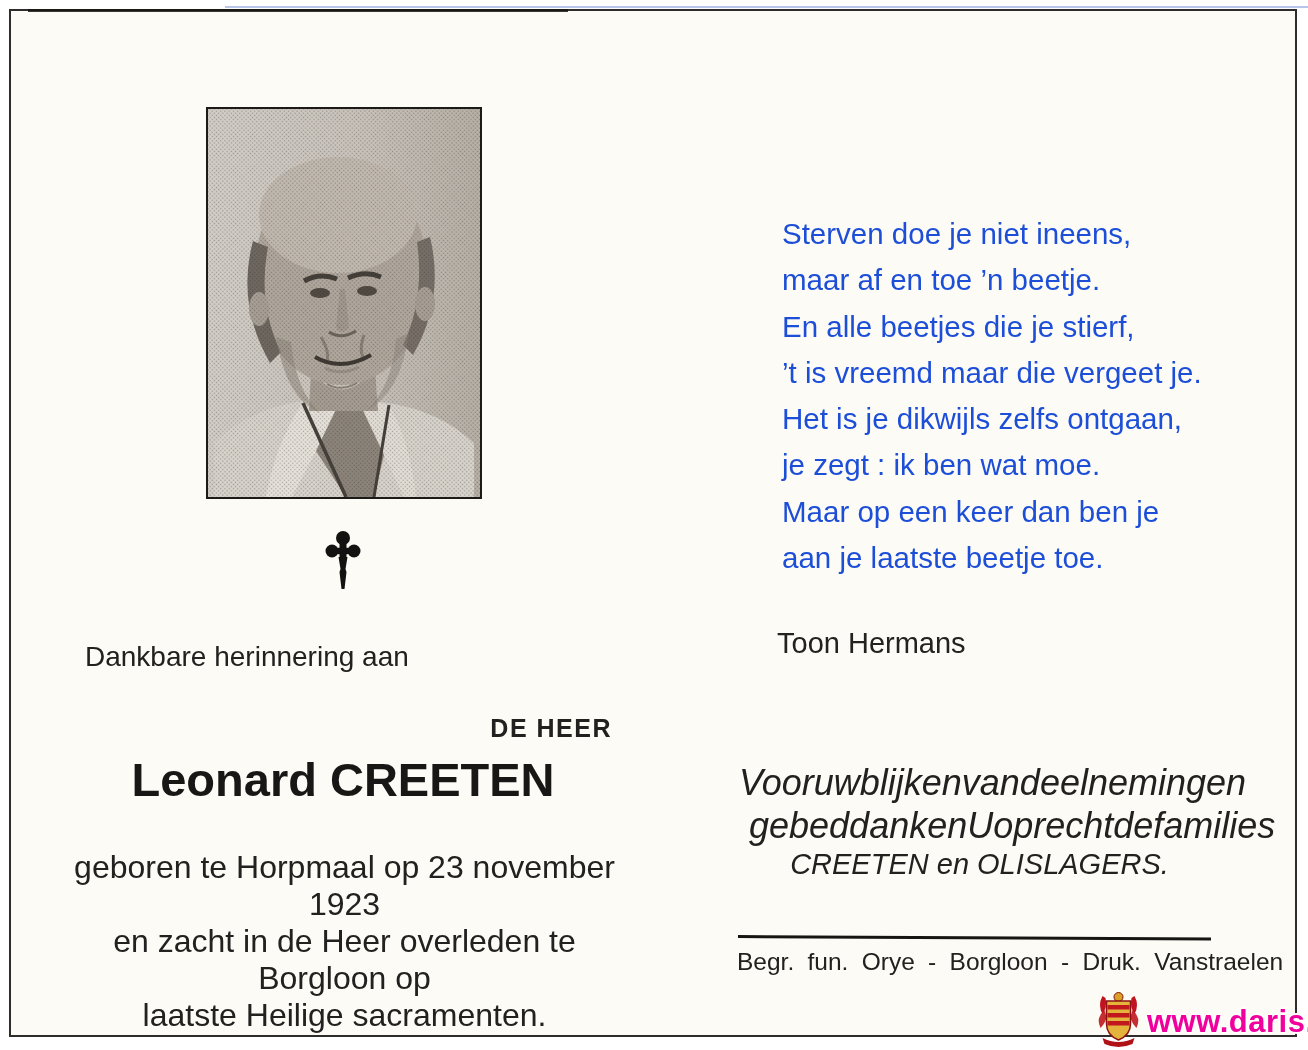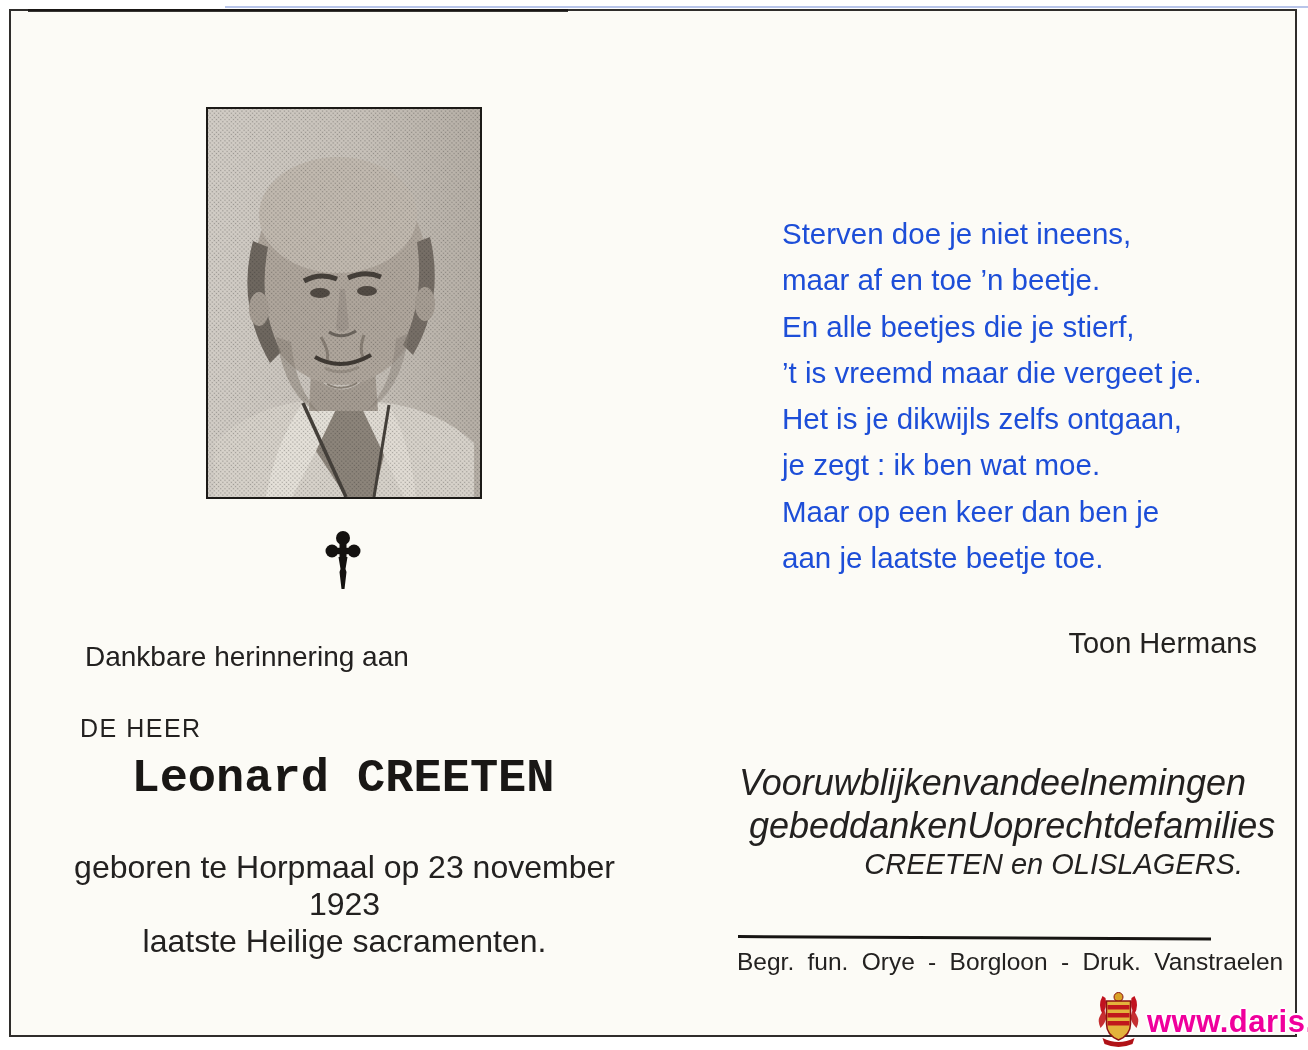--- a/index.html
+++ b/index.html
@@ -22,37 +22,37 @@
     position:absolute;left:206px;top:107px;width:276px;height:392px;
     border:2px solid #1c1a17;box-sizing:border-box;background:#ccc6bf;
   }
   .photo-frame svg{display:block;width:100%;height:100%;}
 
   .cross{position:absolute;left:317px;top:527px;width:52px;height:68px;text-align:center;}
   .cross svg{display:block;margin:0 auto;}
 
   
   .memorial{position:absolute;left:85px;top:641px;width:516px;text-align:left;font-size:28px;color:#232120;}
-  .honorific{position:absolute;left:80px;top:714px;width:516px;text-align:left;font-size:25px;letter-spacing:1.5px;color:#232120;}
+  .honorific{position:absolute;left:96px;top:714px;width:516px;text-align:right;font-size:25px;letter-spacing:1.5px;color:#232120;font-weight:bold;}
   .name{
     position:absolute;left:55px;top:752px;width:576px;text-align:center;
-    font-family:Liberation Mono, monospace;font-weight:700;font-size:47px;color:#191715;
+    font-family:Liberation Sans, sans-serif;font-weight:700;font-size:47px;color:#191715;
   }
   .bio{position:absolute;left:62px;top:849px;width:565px;text-align:center;font-size:32px;line-height:37px;color:#232120;}
 
   
   .poem{position:absolute;left:782px;top:211px;font-size:29.5px;line-height:46.3px;color:#1d4ed8;}
-  .poem-author{position:absolute;left:777px;top:627px;width:480px;text-align:right;font-size:29px;color:#242220;}
+  .poem-author{position:absolute;left:777px;top:627px;width:480px;text-align:left;font-size:29px;color:#242220;}
 
   .thanks-just{
     position:absolute;left:739px;width:481px;display:flex;justify-content:space-between;
     font-size:36px;font-style:italic;color:#232120;
   }
   .thanks-center{
-    position:absolute;left:762px;width:481px;text-align:right;
+    position:absolute;left:739px;width:481px;text-align:center;
     font-size:29px;font-style:italic;color:#232120;
   }
   .t1{top:762px;} .t2{top:805px;margin-left:10px;} .t3{top:848px;}
 
   .rule{position:absolute;left:738px;top:935px;width:473px;height:3px;background:#171513;transform:rotate(0.3deg);transform-origin:left center;}
   .colophon{position:absolute;left:737px;top:948px;width:492px;font-size:24.5px;word-spacing:6.5px;white-space:nowrap;color:#232120;}
 
   
   .wm-logo{position:absolute;left:1096px;top:990px;width:45px;height:58px;}
   .wm-text{
@@ -138,20 +138,21 @@
       <path d="M16.5,30 L25.5,30 L23.5,42 L24.5,45 L22.5,62 L19.5,62 L17.5,45 L18.5,42 Z"></path>
     </g>
   </svg>
 </div>
 
 <div class="memorial">Dankbare herinnering aan</div>
 <div class="honorific">DE HEER</div>
 <div class="name">Leonard CREETEN</div>
 <div class="bio">
   <div>geboren te Horpmaal op 23 november 1923</div>
+  <div>en zacht in de Heer overleden te Borgloon op</div>
   <div>laatste Heilige sacramenten.</div>
 </div>
 
 <div class="poem">
   <div>Sterven doe je niet ineens,</div>
   <div>maar af en toe ’n beetje.</div>
   <div>En alle beetjes die je stierf,</div>
   <div>’t is vreemd maar die vergeet je.</div>
   <div>Het is je dikwijls zelfs ontgaan,</div>
   <div>je zegt : ik ben wat moe.</div>

